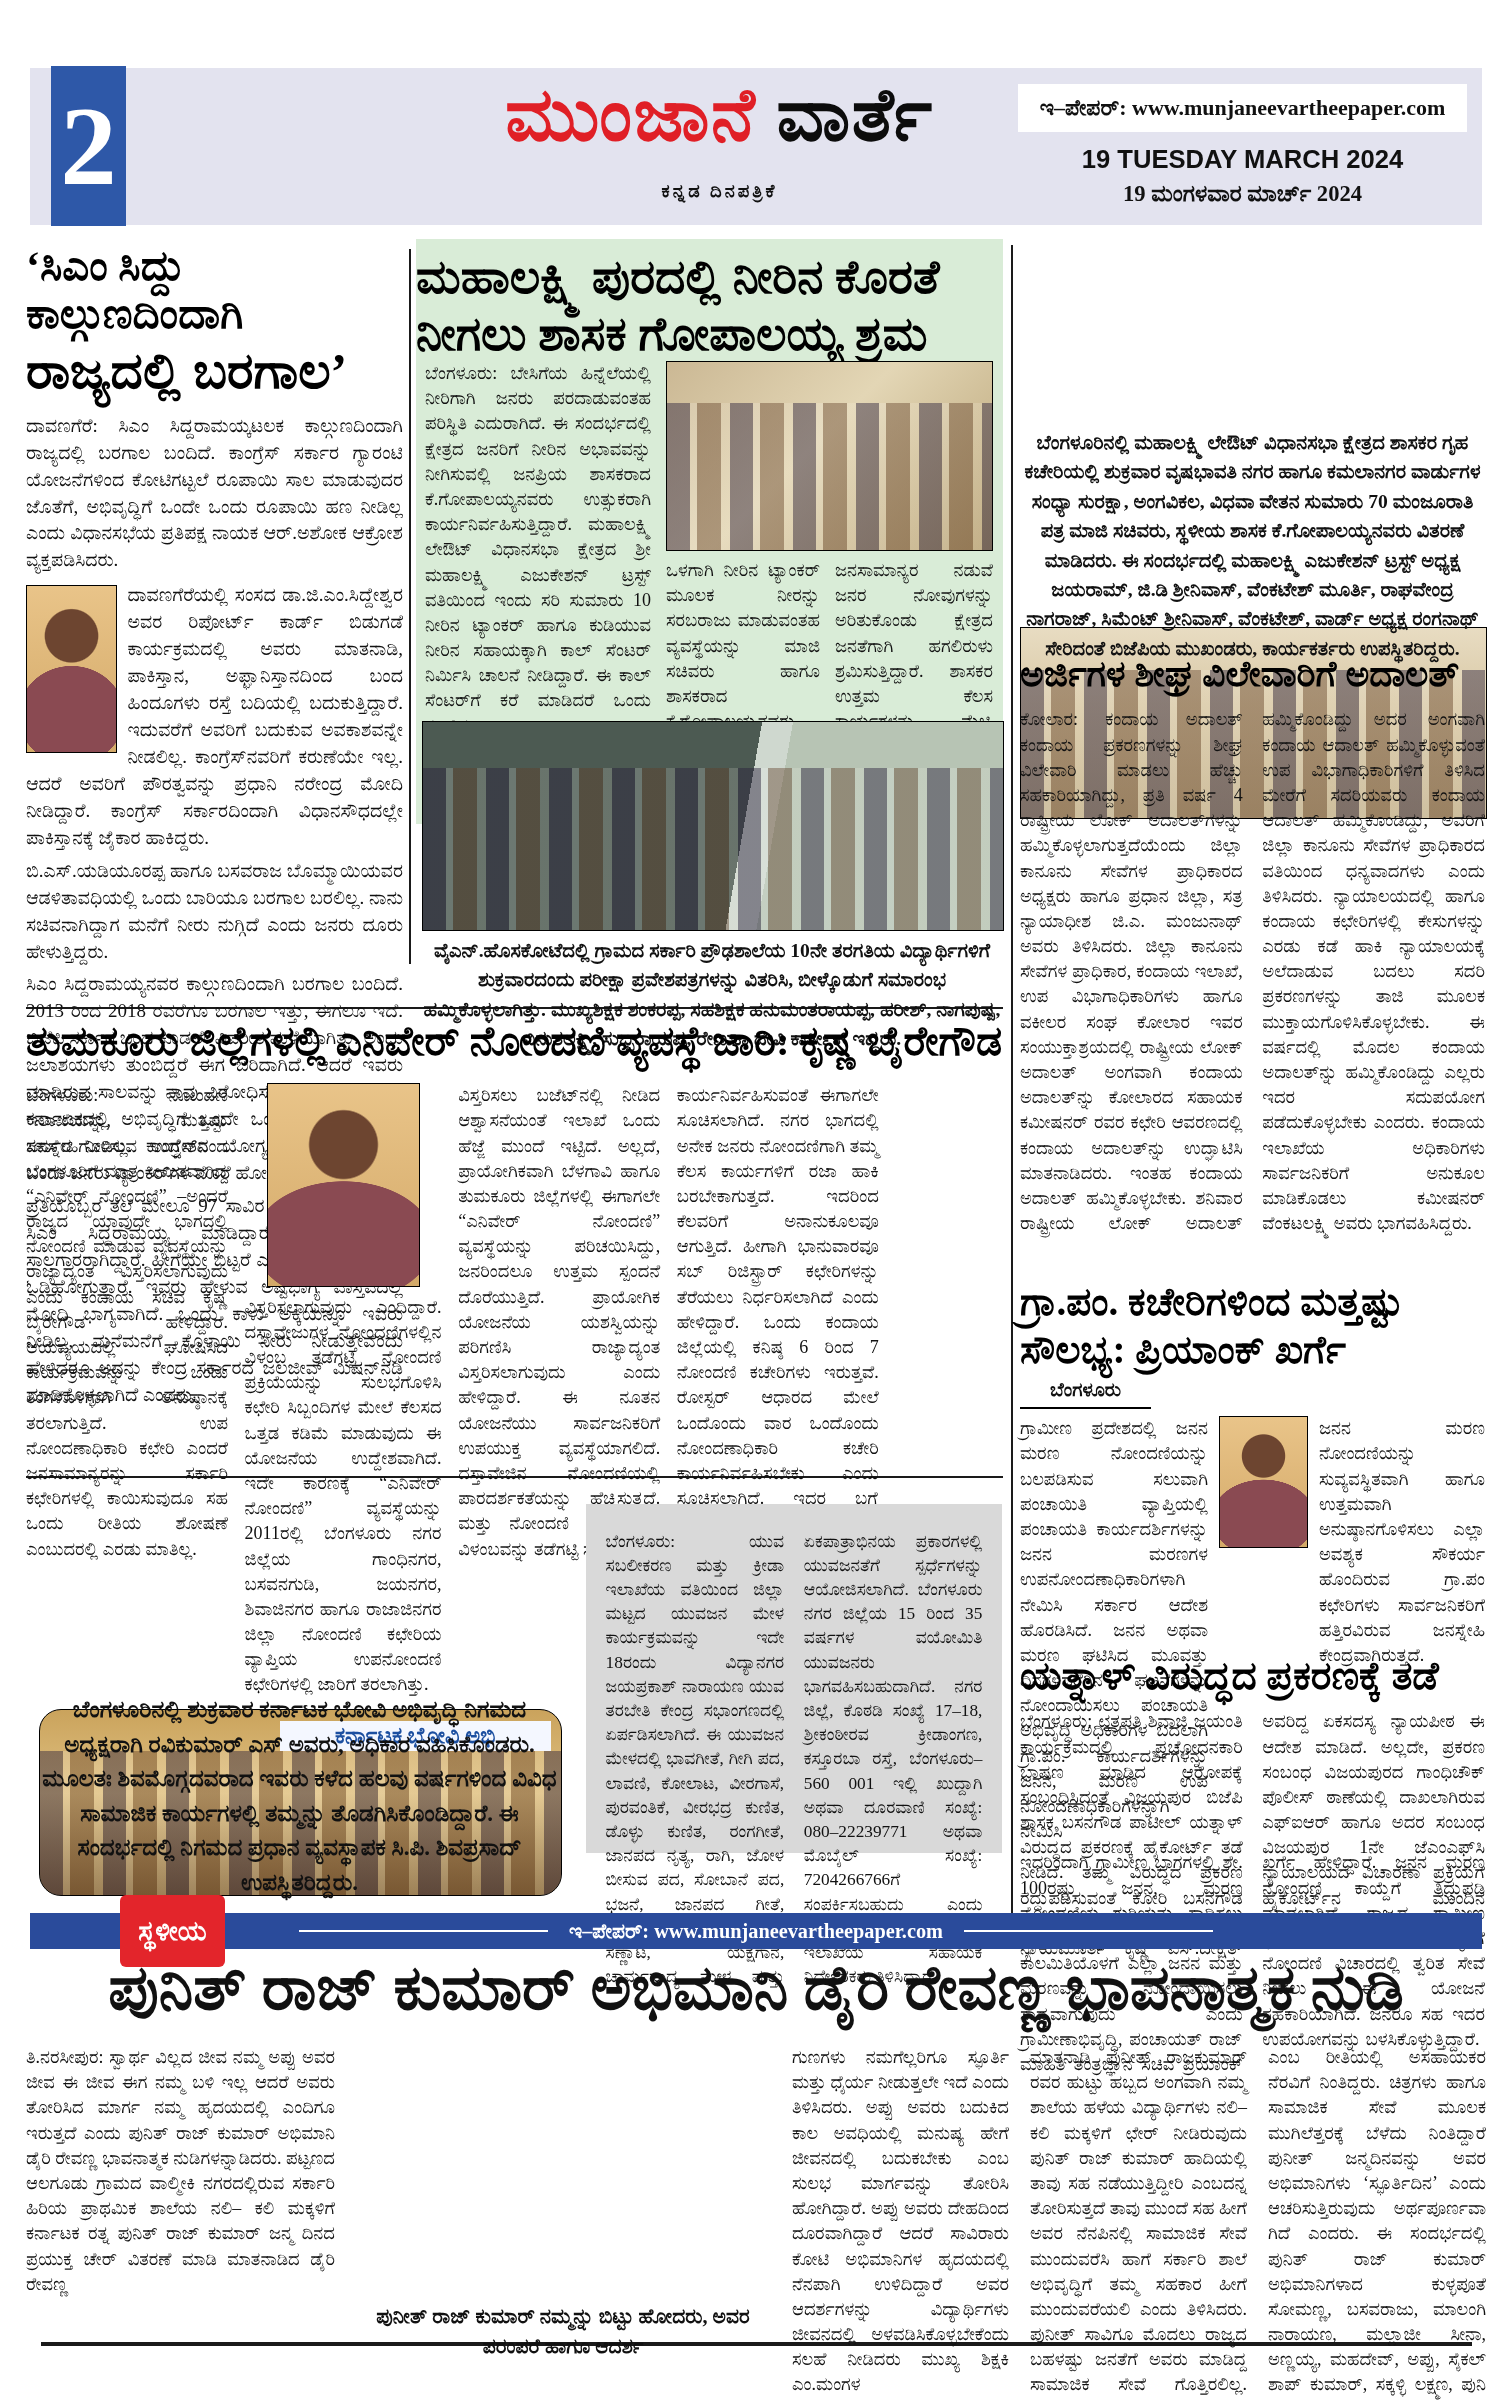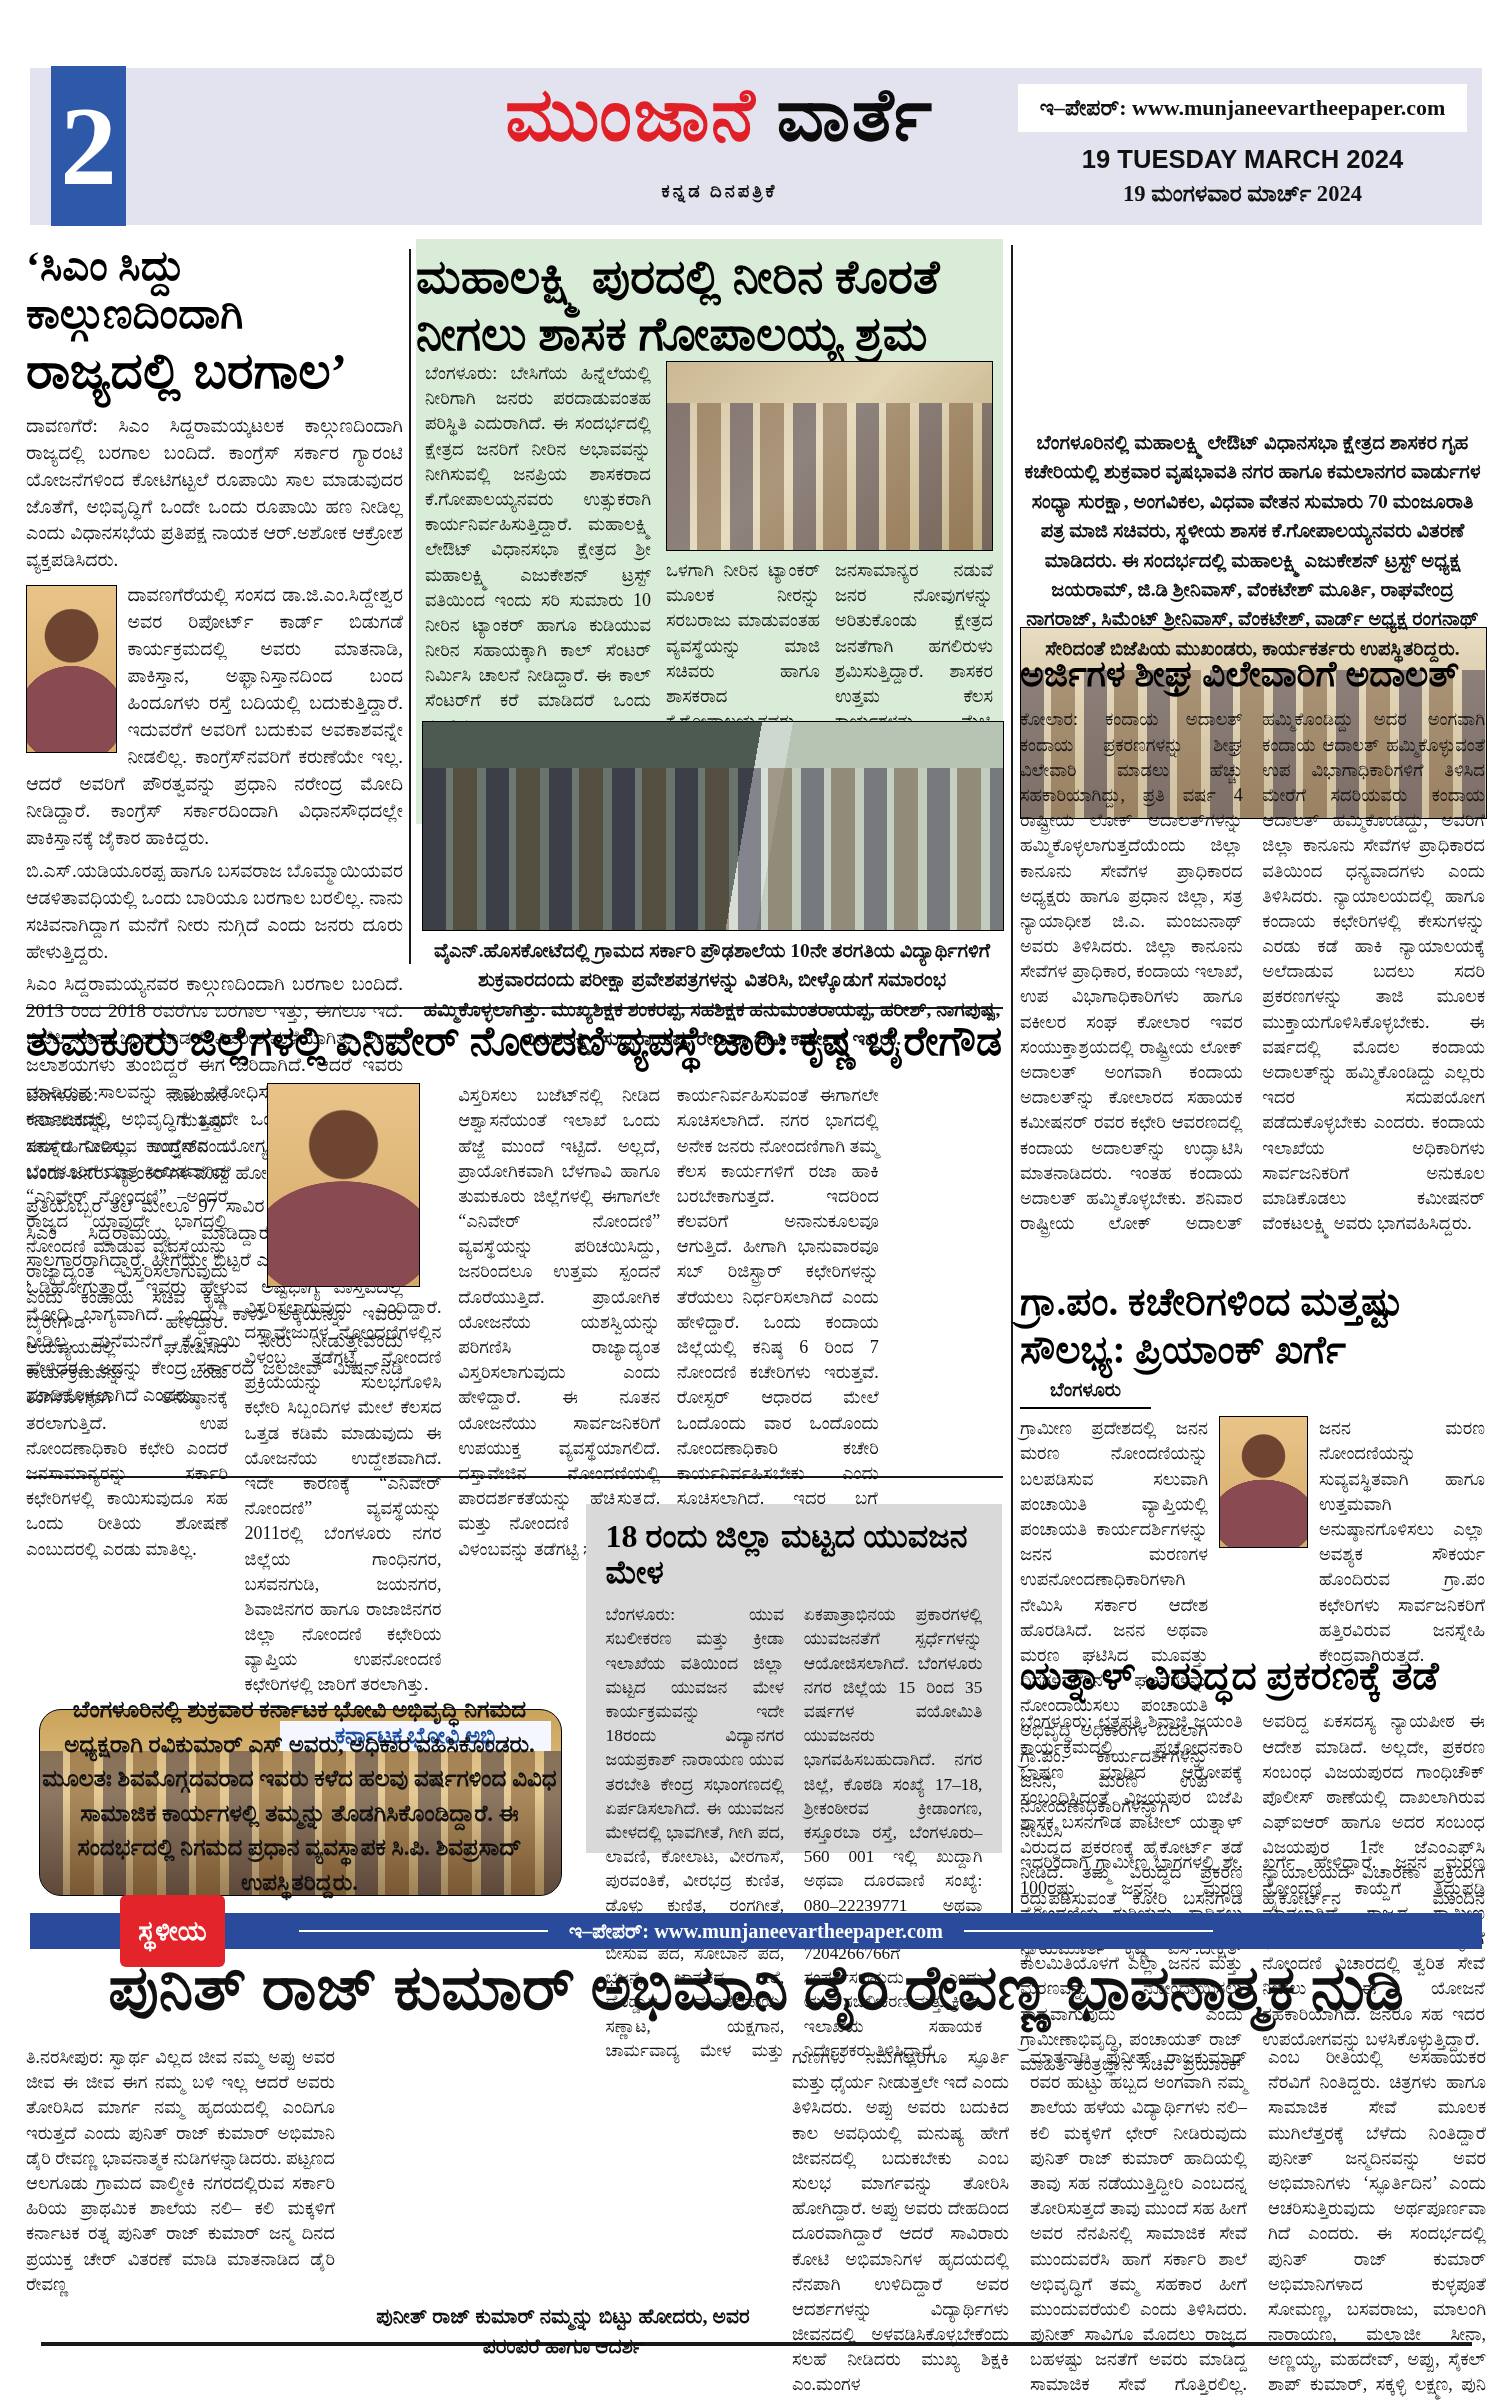--- a/index.html
+++ b/index.html
@@ -121,21 +121,20 @@
       <div class="kn-sm" style="width:202px;">ಕಾರ್ಯನಿರ್ವಹಿಸುವಂತೆ ಈಗಾಗಲೇ ಸೂಚಿಸಲಾಗಿದೆ. ನಗರ ಭಾಗದಲ್ಲಿ ಅನೇಕ ಜನರು ನೋಂದಣಿಗಾಗಿ ತಮ್ಮ ಕೆಲಸ ಕಾರ್ಯಗಳಿಗೆ ರಜಾ ಹಾಕಿ ಬರಬೇಕಾಗುತ್ತದೆ. ಇದರಿಂದ ಕೆಲವರಿಗೆ ಅನಾನುಕೂಲವೂ ಆಗುತ್ತಿದೆ. ಹೀಗಾಗಿ ಭಾನುವಾರವೂ ಸಬ್ ರಿಜಿಸ್ಟ್ರಾರ್ ಕಛೇರಿಗಳನ್ನು ತೆರೆಯಲು ನಿರ್ಧರಿಸಲಾಗಿದೆ ಎಂದು ಹೇಳಿದ್ದಾರೆ. ಒಂದು ಕಂದಾಯ ಜಿಲ್ಲೆಯಲ್ಲಿ ಕನಿಷ್ಠ 6 ರಿಂದ 7 ನೋಂದಣಿ ಕಚೇರಿಗಳು ಇರುತ್ತವೆ. ರೋಸ್ಟರ್ ಆಧಾರದ ಮೇಲೆ ಒಂದೊಂದು ವಾರ ಒಂದೊಂದು ನೋಂದಣಾಧಿಕಾರಿ ಕಚೇರಿ ಕಾರ್ಯನಿರ್ವಹಿಸಬೇಕು ಎಂದು ಸೂಚಿಸಲಾಗಿದೆ. ಇದರ ಬಗ್ಗೆ ಸಾರ್ವಜನಿಕರಿಗೆ ಜಾಗೃತಿ ಮೂಡಿಸಲು ಕ್ರಮ ತೆಗೆದುಕೊಳ್ಳಲಾಗಿದೆ.</div>
     </div>
   </div>
 
   <div class="abs photo bordered office" style="left:39px;top:1499px;width:521px;height:185px;">
     <div class="banner-in-photo">ಕರ್ನಾಟಕ ಭೋವಿ ಅಭಿ</div>
   </div>
   <div class="abs caption" style="left:39px;top:1693px;width:521px;font-size:23px;">ಬೆಂಗಳೂರಿನಲ್ಲಿ ಶುಕ್ರವಾರ ಕರ್ನಾಟಕ ಭೋವಿ ಅಭಿವೃದ್ಧಿ ನಿಗಮದ ಅಧ್ಯಕ್ಷರಾಗಿ ರವಿಕುಮಾರ್ ಎಸ್ ಅವರು, ಅಧಿಕಾರ ವಹಿಸಿಕೊಂಡರು. ಮೂಲತಃ ಶಿವಮೊಗ್ಗದವರಾದ ಇವರು ಕಳೆದ ಹಲವು ವರ್ಷಗಳಿಂದ ವಿವಿಧ ಸಾಮಾಜಿಕ ಕಾರ್ಯಗಳಲ್ಲಿ ತಮ್ಮನ್ನು ತೊಡಗಿಸಿಕೊಂಡಿದ್ದಾರೆ. ಈ ಸಂದರ್ಭದಲ್ಲಿ ನಿಗಮದ ಪ್ರಧಾನ ವ್ಯವಸ್ಥಾಪಕ ಸಿ.ಪಿ. ಶಿವಪ್ರಸಾದ್ ಉಪಸ್ಥಿತರಿದ್ದರು.</div>
 
   <div class="abs graybox">
-    <div class="headline center" style="font-size:32px;">18 ರಂದು ಜಿಲ್ಲಾ ಮಟ್ಟದ ಯುವಜನ ಮೇಳ</div>
     <div class="kn-sm cols2" style="margin-top:12px;font-size:17.3px;">ಬೆಂಗಳೂರು: ಯುವ ಸಬಲೀಕರಣ ಮತ್ತು ಕ್ರೀಡಾ ಇಲಾಖೆಯ ವತಿಯಿಂದ ಜಿಲ್ಲಾ ಮಟ್ಟದ ಯುವಜನ ಮೇಳ ಕಾರ್ಯಕ್ರಮವನ್ನು ಇದೇ 18ರಂದು ವಿದ್ಯಾನಗರ ಜಯಪ್ರಕಾಶ್ ನಾರಾಯಣ ಯುವ ತರಬೇತಿ ಕೇಂದ್ರ ಸಭಾಂಗಣದಲ್ಲಿ ಏರ್ಪಡಿಸಲಾಗಿದೆ. ಈ ಯುವಜನ ಮೇಳದಲ್ಲಿ ಭಾವಗೀತೆ, ಗೀಗಿ ಪದ, ಲಾವಣಿ, ಕೋಲಾಟ, ವೀರಗಾಸೆ, ಪುರವಂತಿಕೆ, ವೀರಭದ್ರ ಕುಣಿತ, ಡೊಳ್ಳು ಕುಣಿತ, ರಂಗಗೀತೆ, ಜಾನಪದ ನೃತ್ಯ, ರಾಗಿ, ಜೋಳ ಬೀಸುವ ಪದ, ಸೋಬಾನೆ ಪದ, ಭಜನೆ, ಜಾನಪದ ಗೀತೆ, ದೊಡ್ಡಾಟ ಮೂಡಲಪಾಯ, ಸಣ್ಣಾಟ, ಯಕ್ಷಗಾನ, ಚಾರ್ಮವಾದ್ಯ ಮೇಳ ಮತ್ತು ಏಕಪಾತ್ರಾಭಿನಯ ಪ್ರಕಾರಗಳಲ್ಲಿ ಯುವಜನತೆಗೆ ಸ್ಪರ್ಧೆಗಳನ್ನು ಆಯೋಜಿಸಲಾಗಿದೆ. ಬೆಂಗಳೂರು ನಗರ ಜಿಲ್ಲೆಯ 15 ರಿಂದ 35 ವರ್ಷಗಳ ವಯೋಮಿತಿ ಯುವಜನರು ಭಾಗವಹಿಸಬಹುದಾಗಿದೆ. ನಗರ ಜಿಲ್ಲೆ, ಕೊಠಡಿ ಸಂಖ್ಯೆ 17–18, ಶ್ರೀಕಂಠೀರವ ಕ್ರೀಡಾಂಗಣ, ಕಸ್ತೂರಬಾ ರಸ್ತೆ, ಬೆಂಗಳೂರು–560 001 ಇಲ್ಲಿ ಖುದ್ದಾಗಿ ಅಥವಾ ದೂರವಾಣಿ ಸಂಖ್ಯೆ: 080–22239771 ಅಥವಾ ಮೊಬೈಲ್ ಸಂಖ್ಯೆ: 7204266766ಗೆ ಸಂಪರ್ಕಿಸಬಹುದು ಎಂದು ಯುವ ಸಬಲೀಕರಣ ಮತ್ತು ಕ್ರೀಡಾ ಇಲಾಖೆಯ ಸಹಾಯಕ ನಿರ್ದೇಶಕರು ತಿಳಿಸಿದ್ದಾರೆ.</div>
   </div>
 
   <div class="abs photo bordered hall" style="left:1020px;top:230px;width:465px;height:190px;"></div>
   <div class="abs caption" style="left:1020px;top:428px;width:465px;font-size:19.6px;">ಬೆಂಗಳೂರಿನಲ್ಲಿ ಮಹಾಲಕ್ಷ್ಮಿ ಲೇಔಟ್ ವಿಧಾನಸಭಾ ಕ್ಷೇತ್ರದ ಶಾಸಕರ ಗೃಹ ಕಚೇರಿಯಲ್ಲಿ ಶುಕ್ರವಾರ ವೃಷಭಾವತಿ ನಗರ ಹಾಗೂ ಕಮಲಾನಗರ ವಾರ್ಡುಗಳ ಸಂಧ್ಯಾ ಸುರಕ್ಷಾ, ಅಂಗವಿಕಲ, ವಿಧವಾ ವೇತನ ಸುಮಾರು 70 ಮಂಜೂರಾತಿ ಪತ್ರ ಮಾಜಿ ಸಚಿವರು, ಸ್ಥಳೀಯ ಶಾಸಕ ಕೆ.ಗೋಪಾಲಯ್ಯನವರು ವಿತರಣೆ ಮಾಡಿದರು. ಈ ಸಂದರ್ಭದಲ್ಲಿ ಮಹಾಲಕ್ಷ್ಮಿ ಎಜುಕೇಶನ್ ಟ್ರಸ್ಟ್ ಅಧ್ಯಕ್ಷ ಜಯರಾಮ್, ಜಿ.ಡಿ ಶ್ರೀನಿವಾಸ್, ವೆಂಕಟೇಶ್ ಮೂರ್ತಿ, ರಾಘವೇಂದ್ರ ನಾಗರಾಜ್, ಸಿಮೆಂಟ್ ಶ್ರೀನಿವಾಸ್, ವೆಂಕಟೇಶ್, ವಾರ್ಡ್ ಅಧ್ಯಕ್ಷ ರಂಗನಾಥ್ ಸೇರಿದಂತೆ ಬಿಜೆಪಿಯ ಮುಖಂಡರು, ಕಾರ್ಯಕರ್ತರು ಉಪಸ್ಥಿತರಿದ್ದರು.</div>
 
   <div class="abs" style="left:1020px;top:654px;width:465px;">
     <div class="headline" style="font-size:36px;">ಅರ್ಜಿಗಳ ಶೀಘ್ರ ವಿಲೇವಾರಿಗೆ ಅದಾಲತ್</div>
     <div class="kn-sm cols2" style="margin-top:12px;">ಕೋಲಾರ: ಕಂದಾಯ ಅದಾಲತ್ ಕಂದಾಯ ಪ್ರಕರಣಗಳನ್ನು ಶೀಘ್ರ ವಿಲೇವಾರಿ ಮಾಡಲು ಹೆಚ್ಚು ಸಹಕಾರಿಯಾಗಿದ್ದು, ಪ್ರತಿ ವರ್ಷ 4 ರಾಷ್ಟ್ರೀಯ ಲೋಕ್ ಅದಾಲತ್‌ಗಳನ್ನು ಹಮ್ಮಿಕೊಳ್ಳಲಾಗುತ್ತದೆಯೆಂದು ಜಿಲ್ಲಾ ಕಾನೂನು ಸೇವೆಗಳ ಪ್ರಾಧಿಕಾರದ ಅಧ್ಯಕ್ಷರು ಹಾಗೂ ಪ್ರಧಾನ ಜಿಲ್ಲಾ, ಸತ್ರ ನ್ಯಾಯಾಧೀಶ ಜಿ.ಎ. ಮಂಜುನಾಥ್ ಅವರು ತಿಳಿಸಿದರು. ಜಿಲ್ಲಾ ಕಾನೂನು ಸೇವೆಗಳ ಪ್ರಾಧಿಕಾರ, ಕಂದಾಯ ಇಲಾಖೆ, ಉಪ ವಿಭಾಗಾಧಿಕಾರಿಗಳು ಹಾಗೂ ವಕೀಲರ ಸಂಘ ಕೋಲಾರ ಇವರ ಸಂಯುಕ್ತಾಶ್ರಯದಲ್ಲಿ ರಾಷ್ಟ್ರೀಯ ಲೋಕ್ ಅದಾಲತ್ ಅಂಗವಾಗಿ ಕಂದಾಯ ಅದಾಲತ್‌ನ್ನು ಕೋಲಾರದ ಸಹಾಯಕ ಕಮೀಷನರ್ ರವರ ಕಛೇರಿ ಆವರಣದಲ್ಲಿ ಕಂದಾಯ ಅದಾಲತ್‌ನ್ನು ಉದ್ಘಾಟಿಸಿ ಮಾತನಾಡಿದರು. ಇಂತಹ ಕಂದಾಯ ಅದಾಲತ್ ಹಮ್ಮಿಕೊಳ್ಳಬೇಕು. ಶನಿವಾರ ರಾಷ್ಟ್ರೀಯ ಲೋಕ್ ಅದಾಲತ್ ಹಮ್ಮಿಕೊಂಡಿದ್ದು ಅದರ ಅಂಗವಾಗಿ ಕಂದಾಯ ಆದಾಲತ್ ಹಮ್ಮಿಕೊಳ್ಳುವಂತೆ ಉಪ ವಿಭಾಗಾಧಿಕಾರಿಗಳಿಗೆ ತಿಳಿಸಿದ ಮೇರೆಗೆ ಸದರಿಯವರು ಕಂದಾಯ ಆದಾಲತ್ ಹಮ್ಮಿಕೊಂಡಿದ್ದು, ಅವರಿಗೆ ಜಿಲ್ಲಾ ಕಾನೂನು ಸೇವೆಗಳ ಪ್ರಾಧಿಕಾರದ ವತಿಯಿಂದ ಧನ್ಯವಾದಗಳು ಎಂದು ತಿಳಿಸಿದರು. ನ್ಯಾಯಾಲಯದಲ್ಲಿ ಹಾಗೂ ಕಂದಾಯ ಕಛೇರಿಗಳಲ್ಲಿ ಕೇಸುಗಳನ್ನು ಎರಡು ಕಡೆ ಹಾಕಿ ನ್ಯಾಯಾಲಯಕ್ಕೆ ಅಲೆದಾಡುವ ಬದಲು ಸದರಿ ಪ್ರಕರಣಗಳನ್ನು ತಾಜಿ ಮೂಲಕ ಮುಕ್ತಾಯಗೊಳಿಸಿಕೊಳ್ಳಬೇಕು. ಈ ವರ್ಷದಲ್ಲಿ ಮೊದಲ ಕಂದಾಯ ಅದಾಲತ್‌ನ್ನು ಹಮ್ಮಿಕೊಂಡಿದ್ದು ಎಲ್ಲರು ಇದರ ಸದುಪಯೋಗ ಪಡೆದುಕೊಳ್ಳಬೇಕು ಎಂದರು. ಕಂದಾಯ ಇಲಾಖೆಯ ಅಧಿಕಾರಿಗಳು ಸಾರ್ವಜನಿಕರಿಗೆ ಅನುಕೂಲ ಮಾಡಿಕೊಡಲು ಕಮೀಷನರ್ ವೆಂಕಟಲಕ್ಷ್ಮಿ ಅವರು ಭಾಗವಹಿಸಿದ್ದರು.</div>
   </div>

